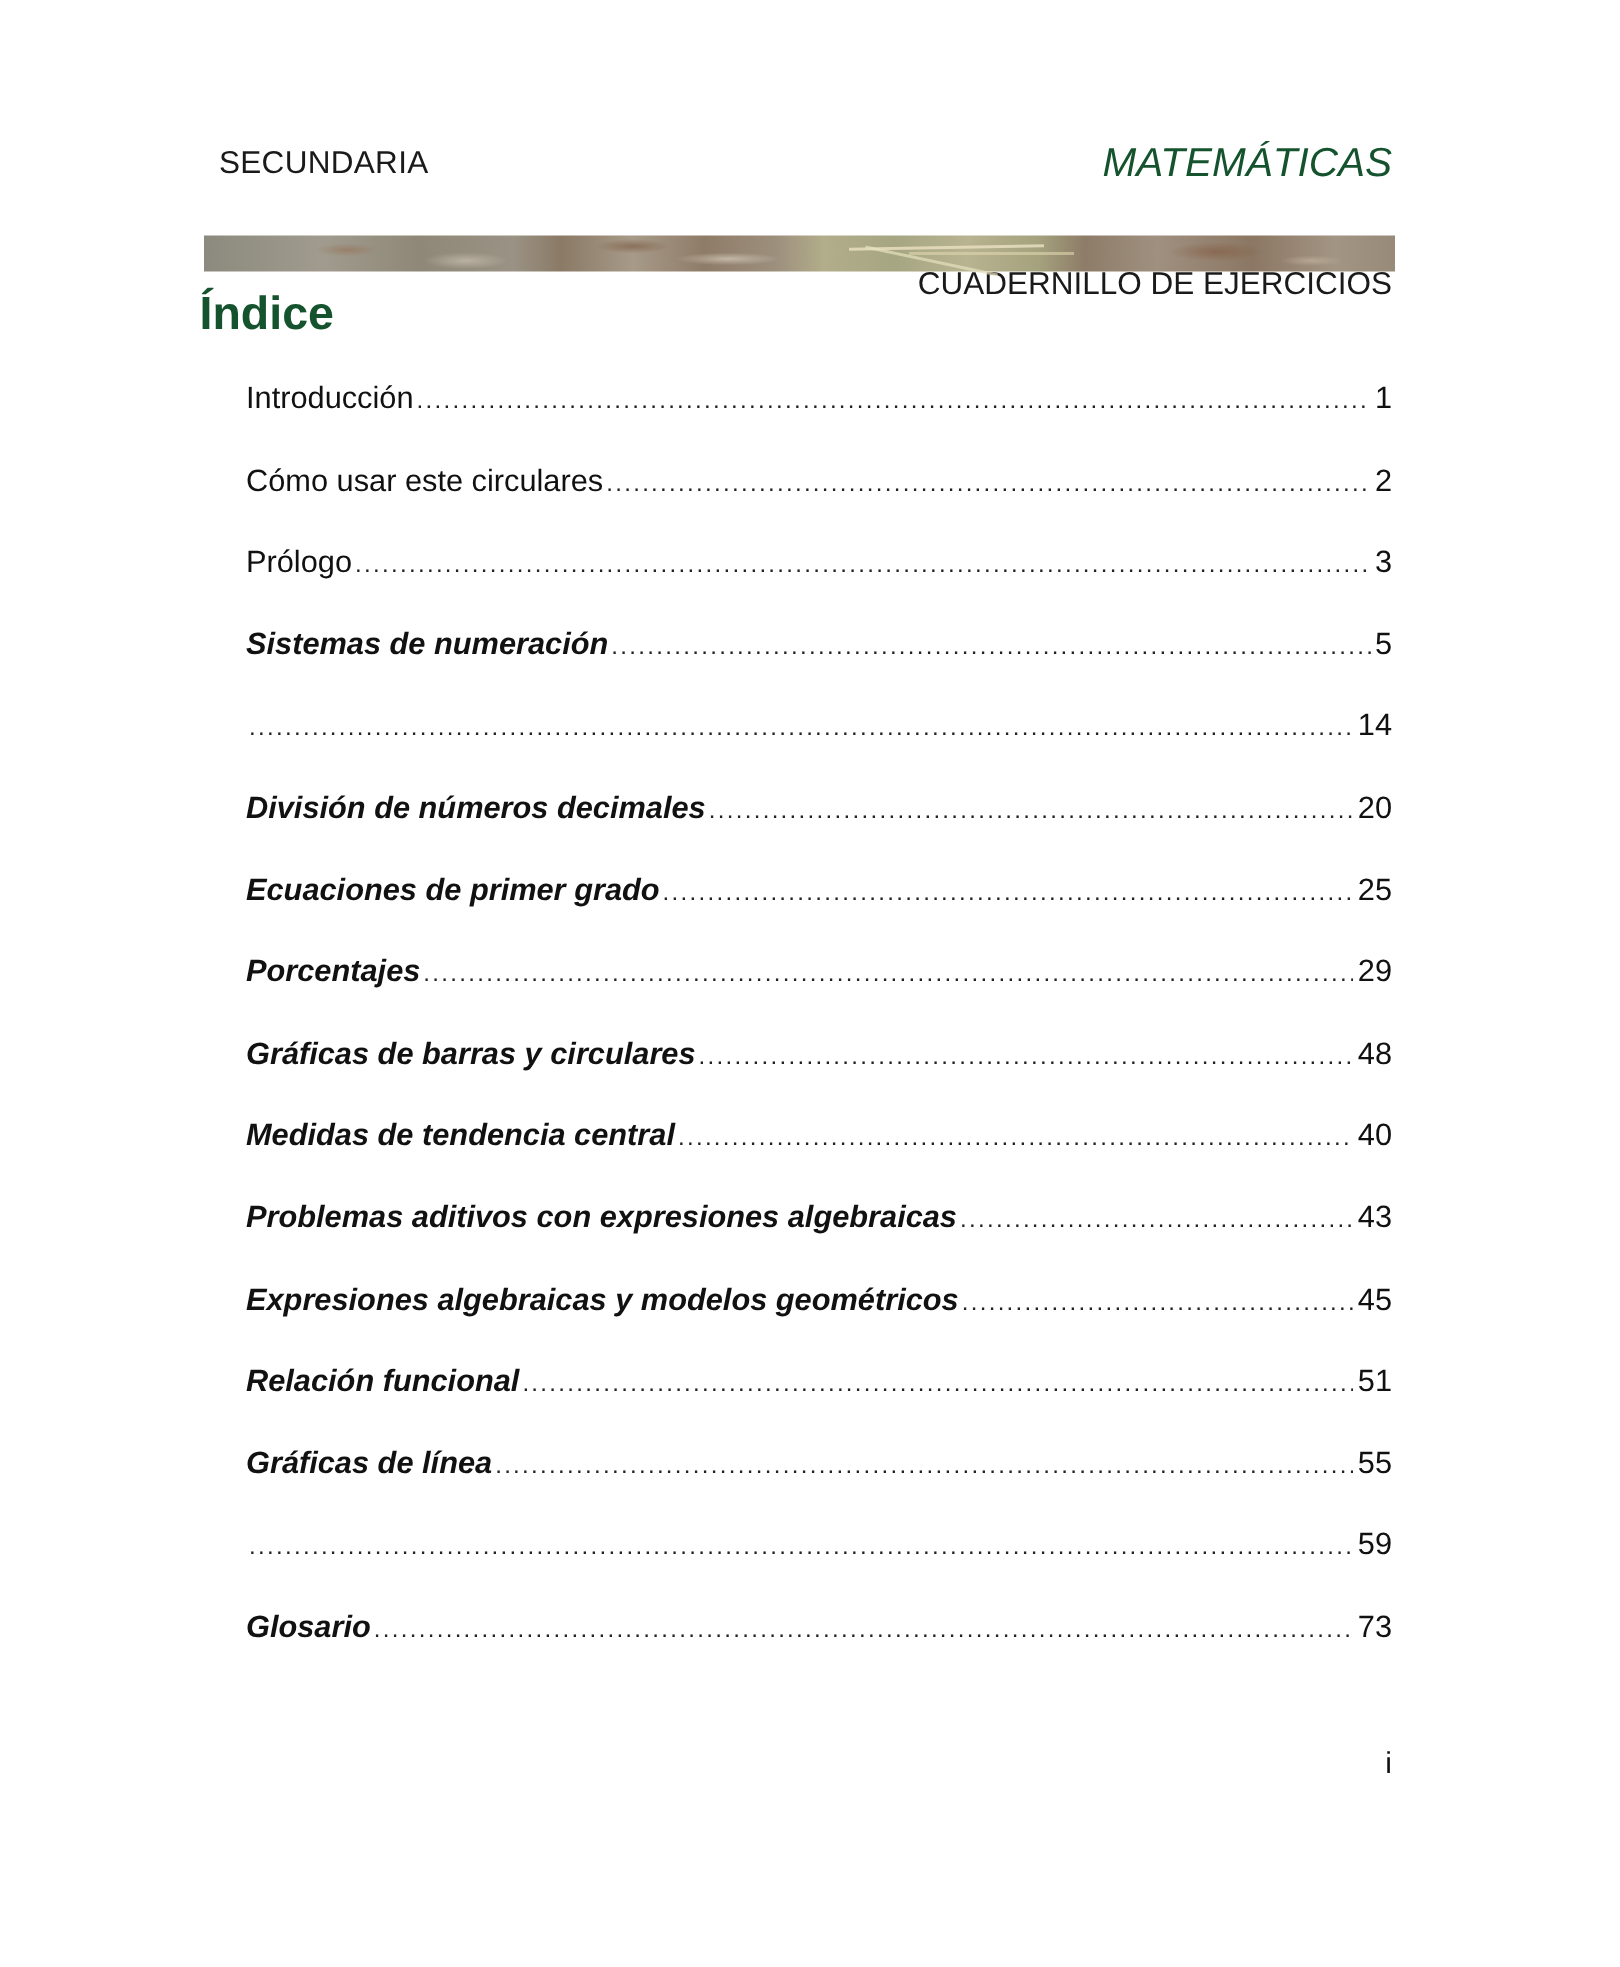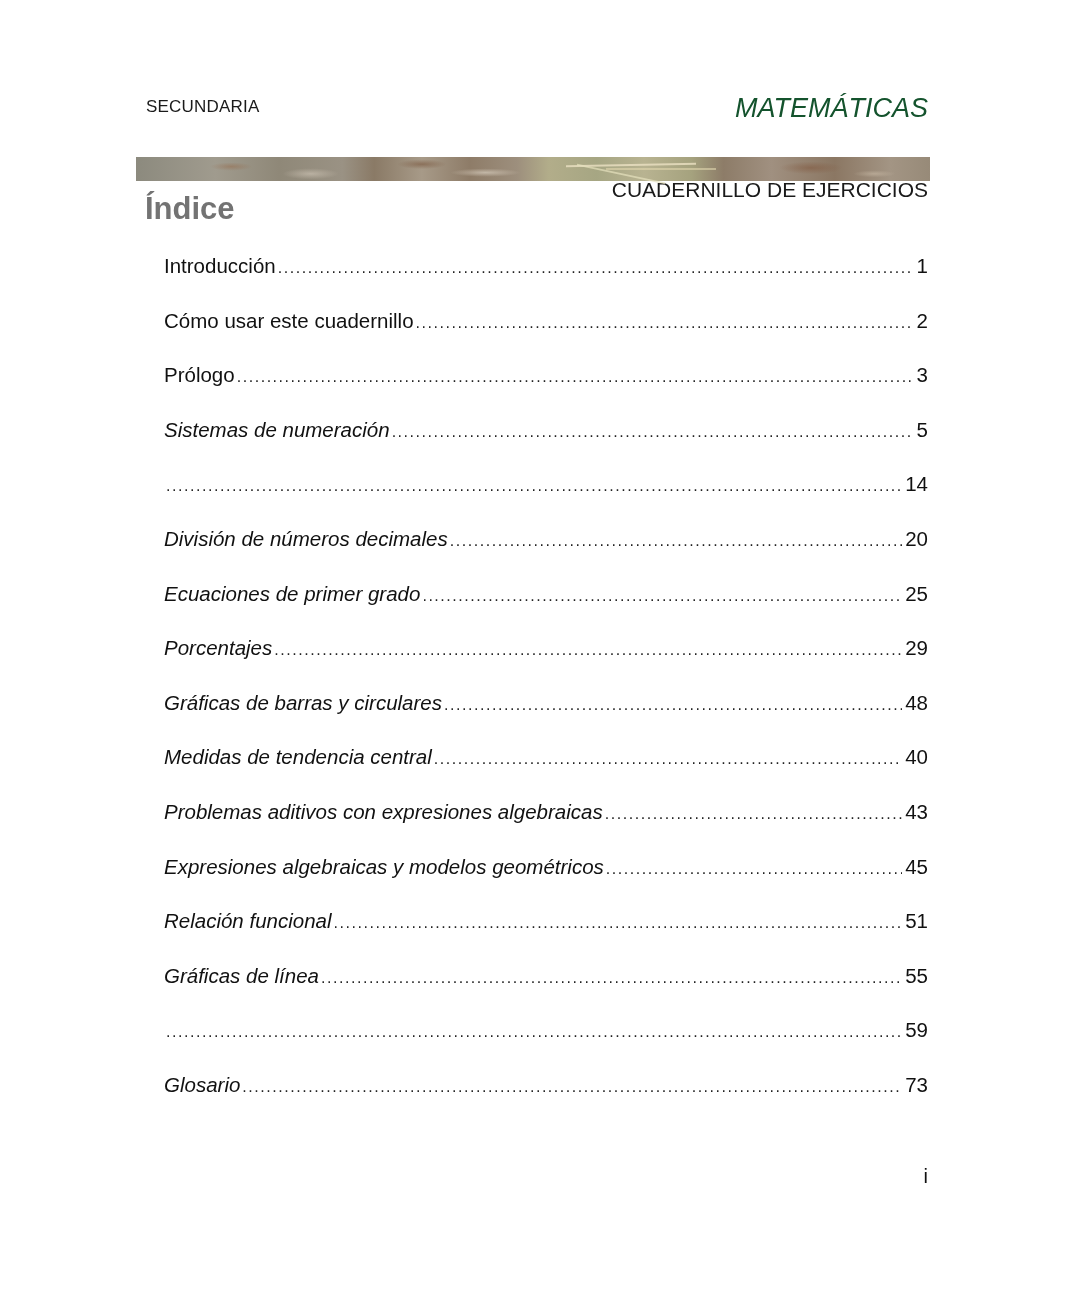--- a/index.html
+++ b/index.html
@@ -18,21 +18,21 @@
     .page {
       position: absolute;
       left: 0; top: 0;
       width: 1080px;
       height: 1311px;
     }
     .hdr-left {
       position: absolute;
       left: 146px;
       top: 97px;
-      font-size: 17px;
+      font-size: 21px;
       letter-spacing: 0.2px;
       color: #1a1a1a;
       text-align: center;
     }
     .hdr-right-title {
       position: absolute;
       right: 152px;
       top: 93px;
       font-size: 27px;
       font-style: italic;
@@ -65,44 +65,44 @@
           #b2ad8a 52%, #a6a683 58%, #b8b391 64%, #a5a27e 70%,
           #8d7c68 74%, #a09080 80%, #8b7763 88%, #a39584 95%, #978a78 100%);
     }
     .band .streak {
       position: absolute;
       height: 2px;
       background: rgba(235,225,195,0.8);
     }
     .title {
       position: absolute;
-      left: 145px;
+      left: 133px;
       top: 191px;
       font-size: 31px;
       font-weight: bold;
-      color: #737373;
+      color: #14532d;
     }
     .toc {
       position: absolute;
       left: 139px;
       top: 252px;
       width: 789px;
     }
     .toc-row {
       display: flex;
       align-items: baseline;
       height: 54.6px;
       font-size: 20.5px;
       line-height: 28px;
       color: #111111;
       cursor: pointer;
       margin-left: 25px;
     }
     .toc-label { white-space: nowrap; }
-    .toc-row.italic .toc-label { font-style: italic; }
+    .toc-row.italic .toc-label { font-style: italic; font-weight: bold; }
     .toc-leader {
       flex: 1;
       overflow: hidden;
       white-space: nowrap;
       margin: 0 3px 0 2px;
       color: #222;
       letter-spacing: 1.3px;
       font-size: 16px;
     }
     .toc-leader::before {
@@ -139,21 +139,21 @@
 
   <div class="title">Índice</div>
 
   <div class="toc">
     <div class="toc-row">
       <span class="toc-label">Introducción</span>
       <span class="toc-leader"></span>
       <span class="toc-page">1</span>
     </div>
     <div class="toc-row">
-      <span class="toc-label">Cómo usar este cuadernillo</span>
+      <span class="toc-label">Cómo usar este circulares</span>
       <span class="toc-leader"></span>
       <span class="toc-page">2</span>
     </div>
     <div class="toc-row">
       <span class="toc-label">Prólogo</span>
       <span class="toc-leader"></span>
       <span class="toc-page">3</span>
     </div>
     <div class="toc-row italic">
       <span class="toc-label">Sistemas de numeración</span>

